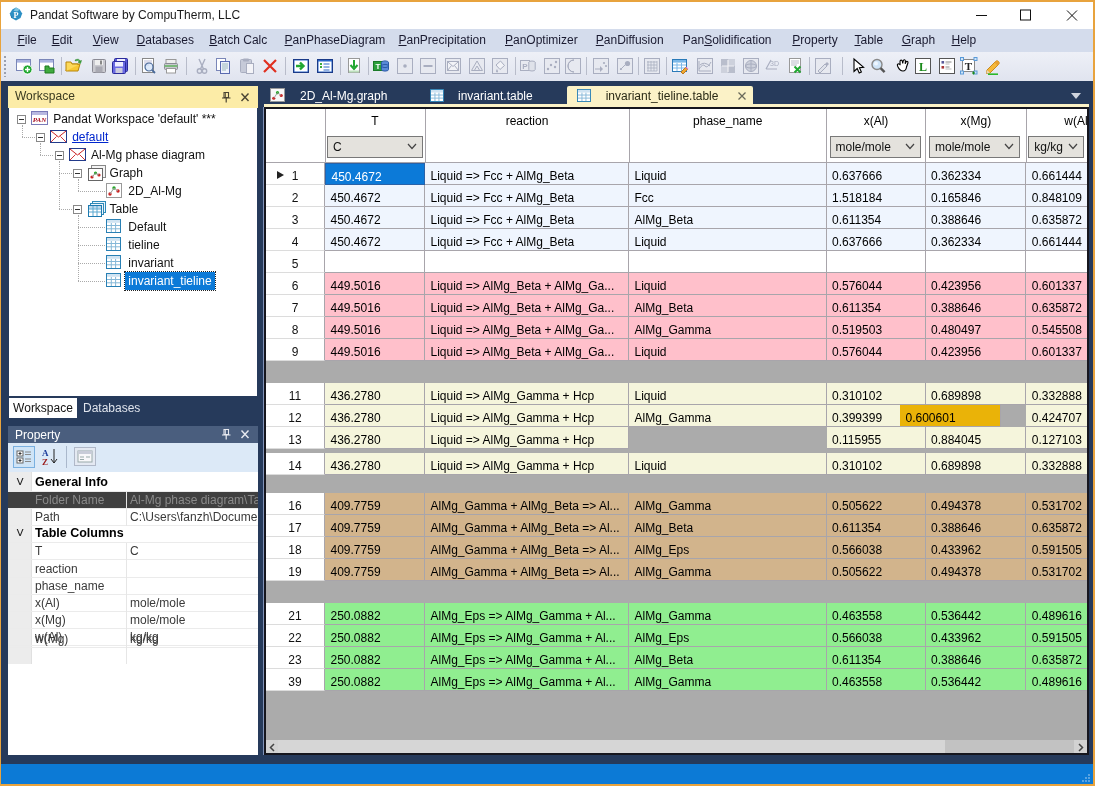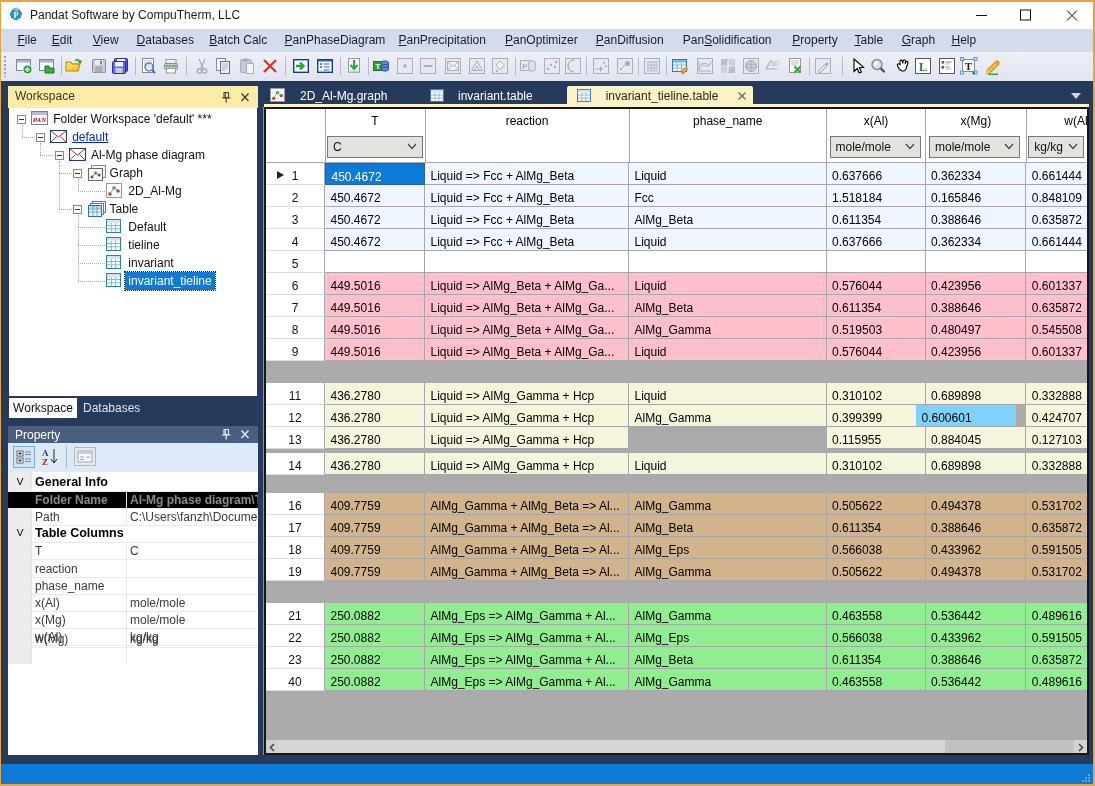--- a/index.html
+++ b/index.html
@@ -32,21 +32,21 @@
 #prophdr span { position:absolute; left:7px; top:2px; font-size:12px; color:#fff; }
 #proptool { position:absolute; left:8px; top:443px; width:250px; height:29px; background:#dce9f7; }
 #propgrid { position:absolute; left:8px; top:472px; width:250px; height:283px; background:#fff; overflow:hidden; font-size:12px; }
 #pgutter { position:absolute; left:0; top:0; width:24px; height:192px; background:#ececec; border-right:1px solid #e0e0e0;}
 .prow { position:absolute; left:0; width:250px; height:17.2px; border-bottom:1px solid #ebebeb; }
 .prow .plab { position:absolute; left:27px; top:1px; color:#3a3a3a; }
 .prow .pval { position:absolute; left:122px; top:1px; color:#3a3a3a; white-space:nowrap; }
 .pcat b { position:absolute; left:27px; top:0px; color:#000; font-size:12.5px; }
 .pcat .chev { position:absolute; left:8px; top:-1px; color:#222; font-size:14px; }
 .pro .plab, .pro .pval { color:#8a8a8a; }
-.pro { background:#000000;font-weight:bold; }
+.pro { background:#404040; }
 .pvline { position:absolute; left:118px; width:1px; background:#e6e6e6; }
 .dtab { position:absolute; font-size:12px; color:#fff; }
 #atab { position:absolute; left:566.7px; top:86px; width:186.3px; height:18px; background:#fbf2c7; border-radius:2px 2px 0 0; }
 #creamstrip { position:absolute; left:264px; top:104px; width:825px; height:3px; background:#fbf2c7; }
 #mainbox { position:absolute; left:264px; top:107px; width:825px; height:648px; background:#ababab; border:2px solid #16161e; }
 #tblclip { position:absolute; left:0; top:0; width:821px; height:644px; overflow:hidden; }
 .hcell { position:absolute; top:0; height:25.5px; background:#fff; font-size:12px; color:#000; text-align:center; padding-top:5px; }
 .hv { position:absolute; top:0; height:54px; width:1px; background:#a8a5ab; }
 #gridhdr { position:absolute; left:0; top:0; width:821px; height:54px; background:#fff; border-bottom:1px solid #a8a5ab; }
 .combo { position:absolute; height:22px; background:#e4e2dd; border:1px solid #787878; font-size:12px; color:#111; padding:3px 0 0 5px; }
@@ -359,21 +359,21 @@
 <div class="doth" style="left:68.7px;top:119.0px;width:27.3px"></div>
 <div class="doth" style="left:68.7px;top:137.0px;width:27.3px"></div>
 <div class="doth" style="left:68.7px;top:155.0px;width:27.3px"></div>
 <div class="doth" style="left:68.7px;top:173.0px;width:27.3px"></div>
 <div class="expd" style="left:8.0px;top:6.5px"></div>
 <div class="tic" style="left:22.2px;top:3.0px"><svg width="17" height="14" viewBox="0 0 17 14">
         <rect x="0.5" y="0.5" width="16" height="13" fill="#fff" stroke="#7a7ab8"></rect>
         <rect x="1" y="1" width="15" height="3" fill="#b8b8e0"></rect>
         <text x="8.5" y="11" font-size="7" font-weight="bold" font-style="italic" fill="#aa1122" text-anchor="middle" font-family="Liberation Serif">PAN</text>
       </svg></div>
-<div class="tlabel" style="left:41.2px;top:2px">Folder Workspace 'default' ***</div>
+<div class="tlabel" style="left:41.2px;top:2px">Pandat Workspace 'default' ***</div>
 <div class="expd" style="left:27.0px;top:24.5px"></div>
 <div class="tic" style="left:41.2px;top:21.0px"><svg width="17" height="13" viewBox="0 0 17 13">
         <rect x="0.5" y="0.5" width="16" height="12" fill="#fff" stroke="#223a8a"></rect>
         <path d="M1 1 L8.5 7 L16 1" fill="none" stroke="#cc2222"></path>
         <path d="M1 12 L6.5 6.5 M16 12 L10.5 6.5" fill="none" stroke="#cc2222" stroke-width="0.9"></path>
       </svg></div>
 <div class="tlabel linknode" style="left:60.2px;top:20px"><u>default</u></div>
 <div class="expd" style="left:45.7px;top:42.5px"></div>
 <div class="tic" style="left:59.9px;top:39.0px"><svg width="17" height="13" viewBox="0 0 17 13">
         <rect x="0.5" y="0.5" width="16" height="12" fill="#fff" stroke="#223a8a"></rect>
@@ -695,21 +695,21 @@
         <div class="c" style="left:760.3px;width:99.70000000000005px;background:#f5f5dc">0.332888</div>
       </div>
 <div class="trow" style="top:296px">
         <div class="c rh" style="left:0;width:59px">
           <span class="rn">12</span>
         </div>
         <div class="c" style="left:59px;width:100px;background:#f5f5dc">436.2780</div>
         <div class="c" style="left:159px;width:204px;background:#f5f5dc">Liquid =&gt; AlMg_Gamma + Hcp</div>
         <div class="c" style="left:363px;width:197.5px;background:#f5f5dc">AlMg_Gamma</div>
         <div class="c" style="left:560.5px;width:99.0px;background:#f5f5dc">0.399399</div>
-        <div class="c" style="left:650px;width:100.79999999999995px;background:#7dd3fc">0.600601</div>
+        <div class="c" style="left:634px;width:100.79999999999995px;background:#eab308">0.600601</div>
         <div class="c" style="left:760.3px;width:99.70000000000005px;background:#f5f5dc">0.424707</div>
       </div>
 <div class="trow" style="top:318px">
         <div class="c rh" style="left:0;width:59px">
           <span class="rn">13</span>
         </div>
         <div class="c" style="left:59px;width:100px;background:#f5f5dc">436.2780</div>
         <div class="c" style="left:159px;width:204px;background:#f5f5dc">Liquid =&gt; AlMg_Gamma + Hcp</div>
         <div class="c" style="left:560.5px;width:99.0px;background:#f5f5dc">0.115955</div>
         <div class="c" style="left:659.5px;width:100.79999999999995px;background:#f5f5dc">0.884045</div>
@@ -798,21 +798,21 @@
         </div>
         <div class="c" style="left:59px;width:100px;background:#90ee90">250.0882</div>
         <div class="c" style="left:159px;width:204px;background:#90ee90">AlMg_Eps =&gt; AlMg_Gamma + Al...</div>
         <div class="c" style="left:363px;width:197.5px;background:#90ee90">AlMg_Beta</div>
         <div class="c" style="left:560.5px;width:99.0px;background:#90ee90">0.611354</div>
         <div class="c" style="left:659.5px;width:100.79999999999995px;background:#90ee90">0.388646</div>
         <div class="c" style="left:760.3px;width:99.70000000000005px;background:#90ee90">0.635872</div>
       </div>
 <div class="trow" style="top:560px">
         <div class="c rh" style="left:0;width:59px">
-          <span class="rn">40</span>
+          <span class="rn">39</span>
         </div>
         <div class="c" style="left:59px;width:100px;background:#90ee90">250.0882</div>
         <div class="c" style="left:159px;width:204px;background:#90ee90">AlMg_Eps =&gt; AlMg_Gamma + Al...</div>
         <div class="c" style="left:363px;width:197.5px;background:#90ee90">AlMg_Gamma</div>
         <div class="c" style="left:560.5px;width:99.0px;background:#90ee90">0.463558</div>
         <div class="c" style="left:659.5px;width:100.79999999999995px;background:#90ee90">0.536442</div>
         <div class="c" style="left:760.3px;width:99.70000000000005px;background:#90ee90">0.489616</div>
       </div>
    </div>
    <div id="hsb">

